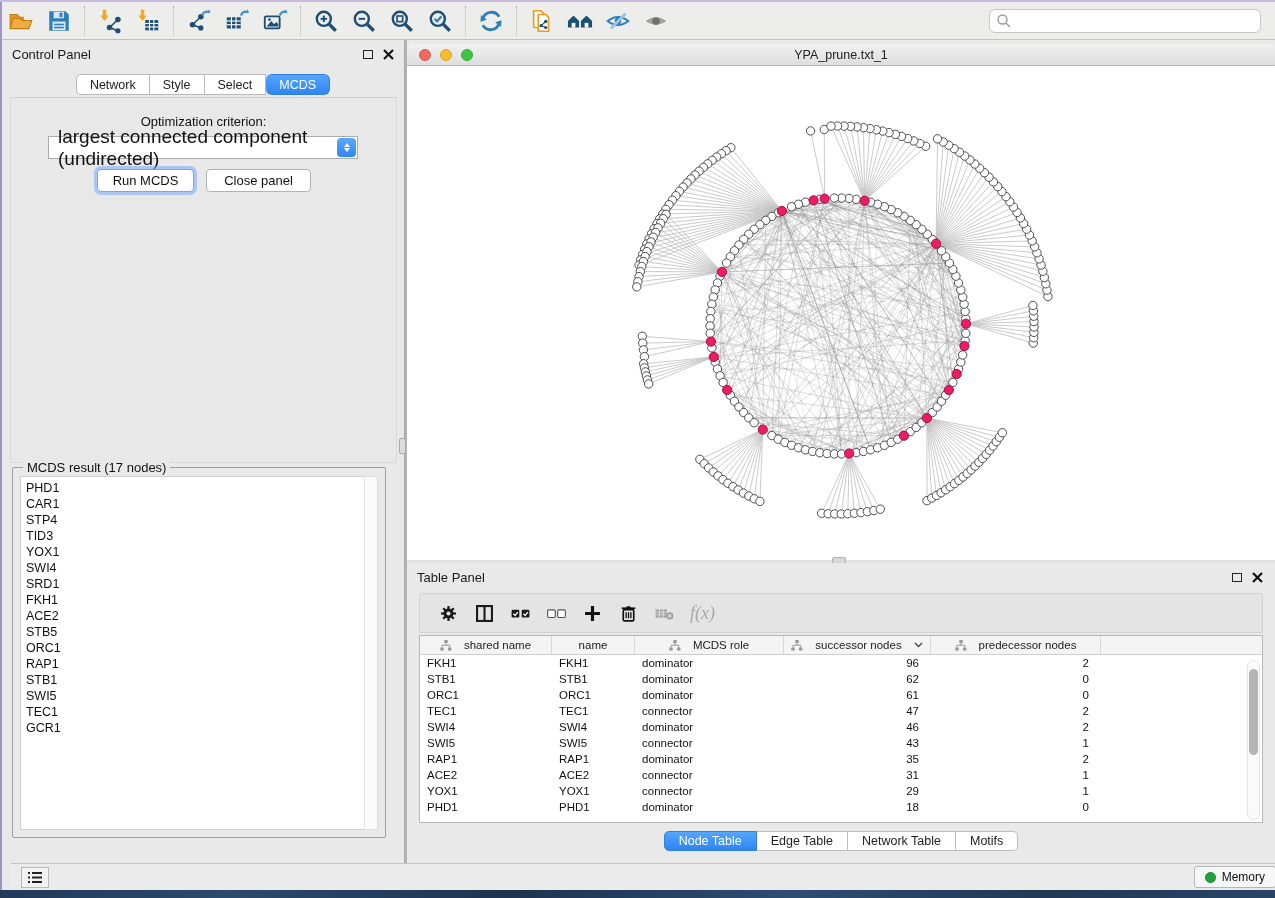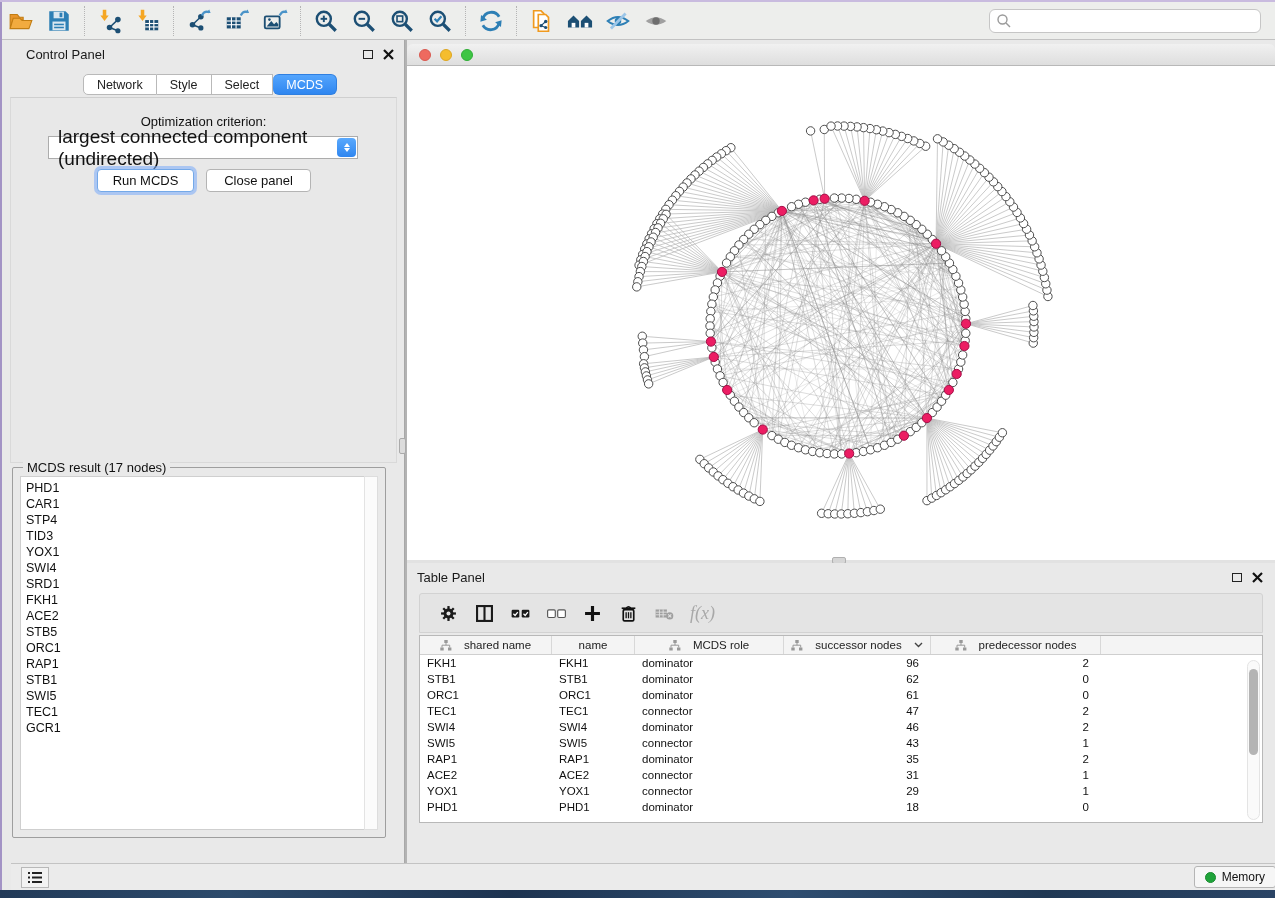--- a/index.html
+++ b/index.html
@@ -18,21 +18,21 @@
     display:flex; align-items:center; }
   .tb-btn { width:34px; height:32px; display:flex; align-items:center; justify-content:center; margin:0 2px; }
   .tb-btn svg { width:26px; height:26px; }
   .tb-sep { width:1px; height:30px; margin:0 6px; border-left:1px dotted #b5b5b5; }
   #search-wrap { margin-left:auto; margin-right:14px; position:relative; }
   #search-input { width:272px; height:24px; border:1px solid #c6c6c6; border-radius:6px; background:#fff;
     padding:0 8px 0 26px; font-size:13px; color:#333; outline:none; }
   #search-icon { position:absolute; left:7px; top:4px; }
 
   
-  #control-panel { left:2px; top:40px; width:403px; height:823px; background:#e9e9e9; border-right:1px solid #a8a8a8;padding-left:14px; }
+  #control-panel { left:2px; top:40px; width:403px; height:823px; background:#e9e9e9; border-right:1px solid #a8a8a8; }
   .panel-header { height:28px; display:flex; align-items:center; padding:0 10px; font-size:13px; color:#1a1a1a; }
   .panel-header .hdr-btns { margin-left:auto; display:flex; gap:10px; align-items:center; }
   .float-box { width:10px; height:9px; border:1.5px solid #222; display:inline-block; }
   .tabbar { display:flex; justify-content:center; margin-top:6px; }
   .seg { height:21px; padding:0 13px; background:#fff; border:1px solid #b9b9b9; border-left:none;
     font-size:12.5px; color:#222; display:flex; align-items:center; }
   .seg:first-child { border-left:1px solid #b9b9b9; border-radius:5px 0 0 5px; }
   .seg:last-child { border-radius:0 5px 5px 0; }
   .seg.sel { background:linear-gradient(#54a5fd,#2f86f0); color:#fff; border-color:#2f7fe0;border-radius:6px; }
   #mcds-subpanel { left:8px; top:57px; width:387px; height:366px; background:#e8e8e8;
@@ -329,20 +329,21 @@
   </div>
 </div>
 
 <div id="v-split" class="abs"></div>
 <div id="v-grip" class="abs"></div>
 
 <div id="net-titlebar" class="abs">
   <span id="tl-red" class="traffic"></span>
   <span id="tl-yellow" class="traffic"></span>
   <span id="tl-green" class="traffic"></span>
+  <span id="net-title">YPA_prune.txt_1</span>
 </div>
 <div id="net-canvas" class="abs"><svg width="868" height="494" viewBox="0 0 868 494">
       <line x1="374.8884932109981" y1="144.95436207370665" x2="558.7912453025453" y2="252.6926322095657" stroke="#8a8a8a" stroke-width="0.7" stroke-opacity="0.42"></line>
       <line x1="374.8884932109981" y1="144.95436207370665" x2="310.4439214541408" y2="303.01432233157504" stroke="#8a8a8a" stroke-width="0.7" stroke-opacity="0.42"></line>
       <line x1="374.8884932109981" y1="144.95436207370665" x2="441.9536010852915" y2="132.4695384495755" stroke="#8a8a8a" stroke-width="0.7" stroke-opacity="0.42"></line>
       <line x1="374.8884932109981" y1="144.95436207370665" x2="558.7912453025453" y2="252.6926322095657" stroke="#8a8a8a" stroke-width="0.7" stroke-opacity="0.42"></line>
       <line x1="374.8884932109981" y1="144.95436207370665" x2="525.3028656481798" y2="173.44961276492552" stroke="#8a8a8a" stroke-width="0.7" stroke-opacity="0.42"></line>
       <line x1="374.8884932109981" y1="144.95436207370665" x2="341.7919912121224" y2="351.79287100914735" stroke="#8a8a8a" stroke-width="0.7" stroke-opacity="0.42"></line>
       <line x1="374.8884932109981" y1="144.95436207370665" x2="477.43938628488206" y2="140.7214042609341" stroke="#8a8a8a" stroke-width="0.7" stroke-opacity="0.42"></line>
       <line x1="374.8884932109981" y1="144.95436207370665" x2="534.5541752799933" y2="184.76348770656344" stroke="#8a8a8a" stroke-width="0.7" stroke-opacity="0.42"></line>
@@ -1291,20 +1292,26 @@
           <div class="td left" style="width: 149px;">dominator</div>
           <div class="td right" style="width: 147px;">18</div>
           <div class="td right" style="width: 170px;">0</div>
         </div>
       </div>
     <div id="table-scroll">
       <div id="table-thumb"></div>
     </div>
   </div>
 
+  <div id="bottom-tabs">
+      <div class="btab sel">Node Table</div>
+      <div class="btab">Edge Table</div>
+      <div class="btab">Network Table</div>
+      <div class="btab">Motifs</div>
+    </div>
 </div>
 
 <div id="status-bar" class="abs">
   <div id="list-btn">
     <svg width="16" height="13" viewBox="0 0 16 13">
       <g fill="#222">
         <rect x="1" y="1" width="2" height="2"></rect>
           <rect x="5" y="1" width="10" height="2"></rect>
         <rect x="1" y="5.5" width="2" height="2"></rect>
           <rect x="5" y="5.5" width="10" height="2"></rect>

